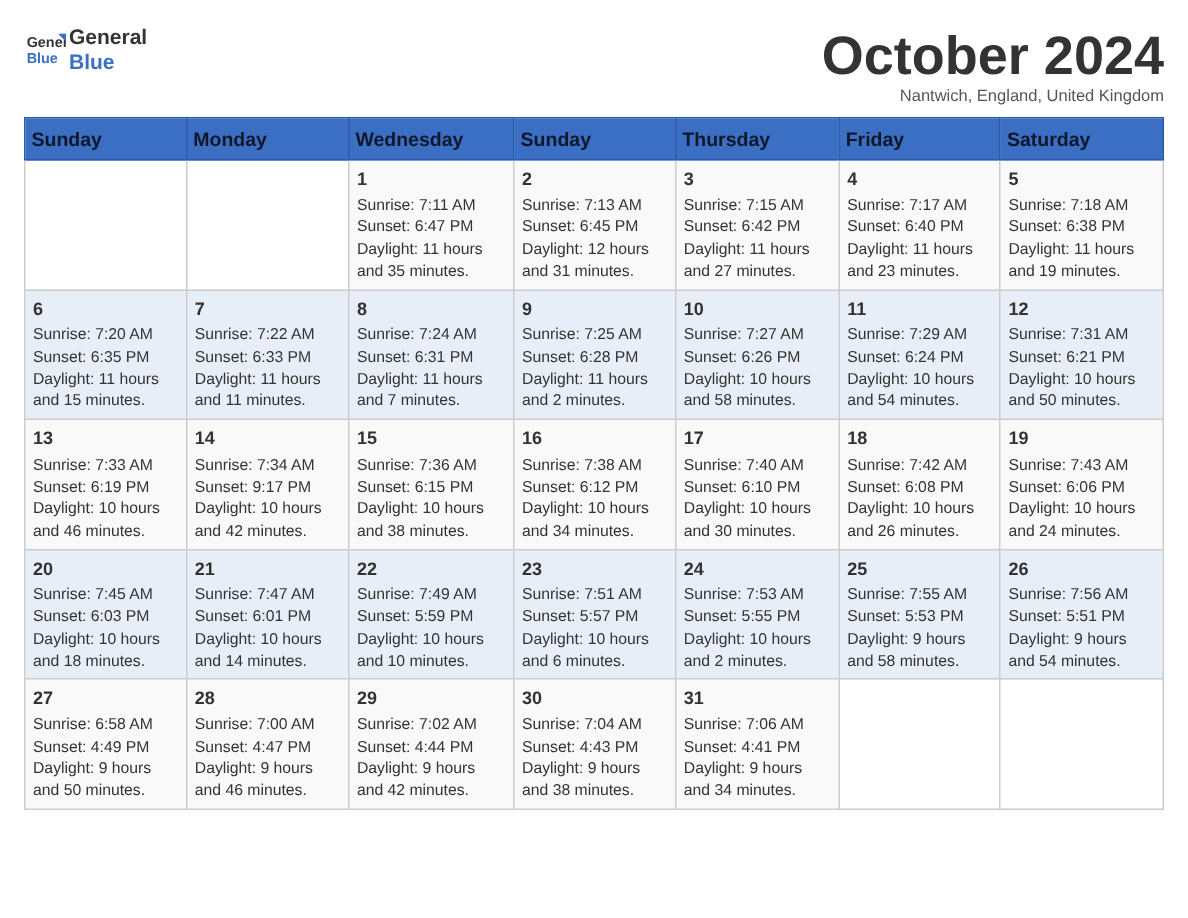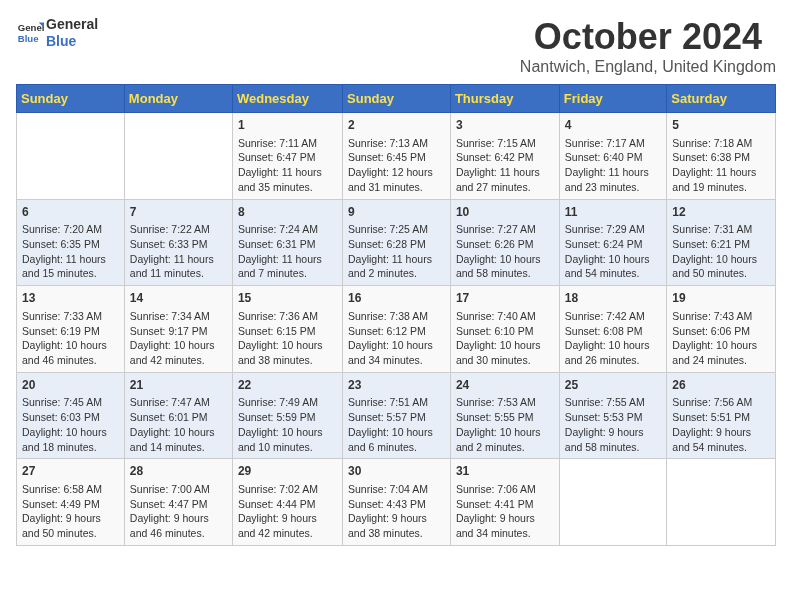--- a/index.html
+++ b/index.html
@@ -28,39 +28,39 @@
       font-weight: bold;
       color: #333;
       line-height: 1.2;
     }
     .logo-text span:first-child { color: #333; }
     .logo-icon {
       width: 28px;
       height: 28px;
     }
     .title-block {
-      text-align: center;
+      text-align: right;
     }
     .month-title {
       font-size: 36px;
       font-weight: bold;
       color: #333;
     }
     .subtitle {
-      font-size: 16px;
+      font-size: 11px;
       color: #555;
     }
     .calendar-table {
       width: 100%;
       border-collapse: collapse;
       font-size: 11px;
     }
     .calendar-table thead tr th {
       background-color: #3a6fc4;
-      color: #fde047;
+      color: #0f172a;
       padding: 6px 4px;
       text-align: left;
       font-size: 13px;
       font-weight: bold;
       border: 1px solid #2a5ab0;
     }
     .calendar-table tbody tr td {
       border: 1px solid #ccc;
       vertical-align: top;
       padding: 4px 5px;

